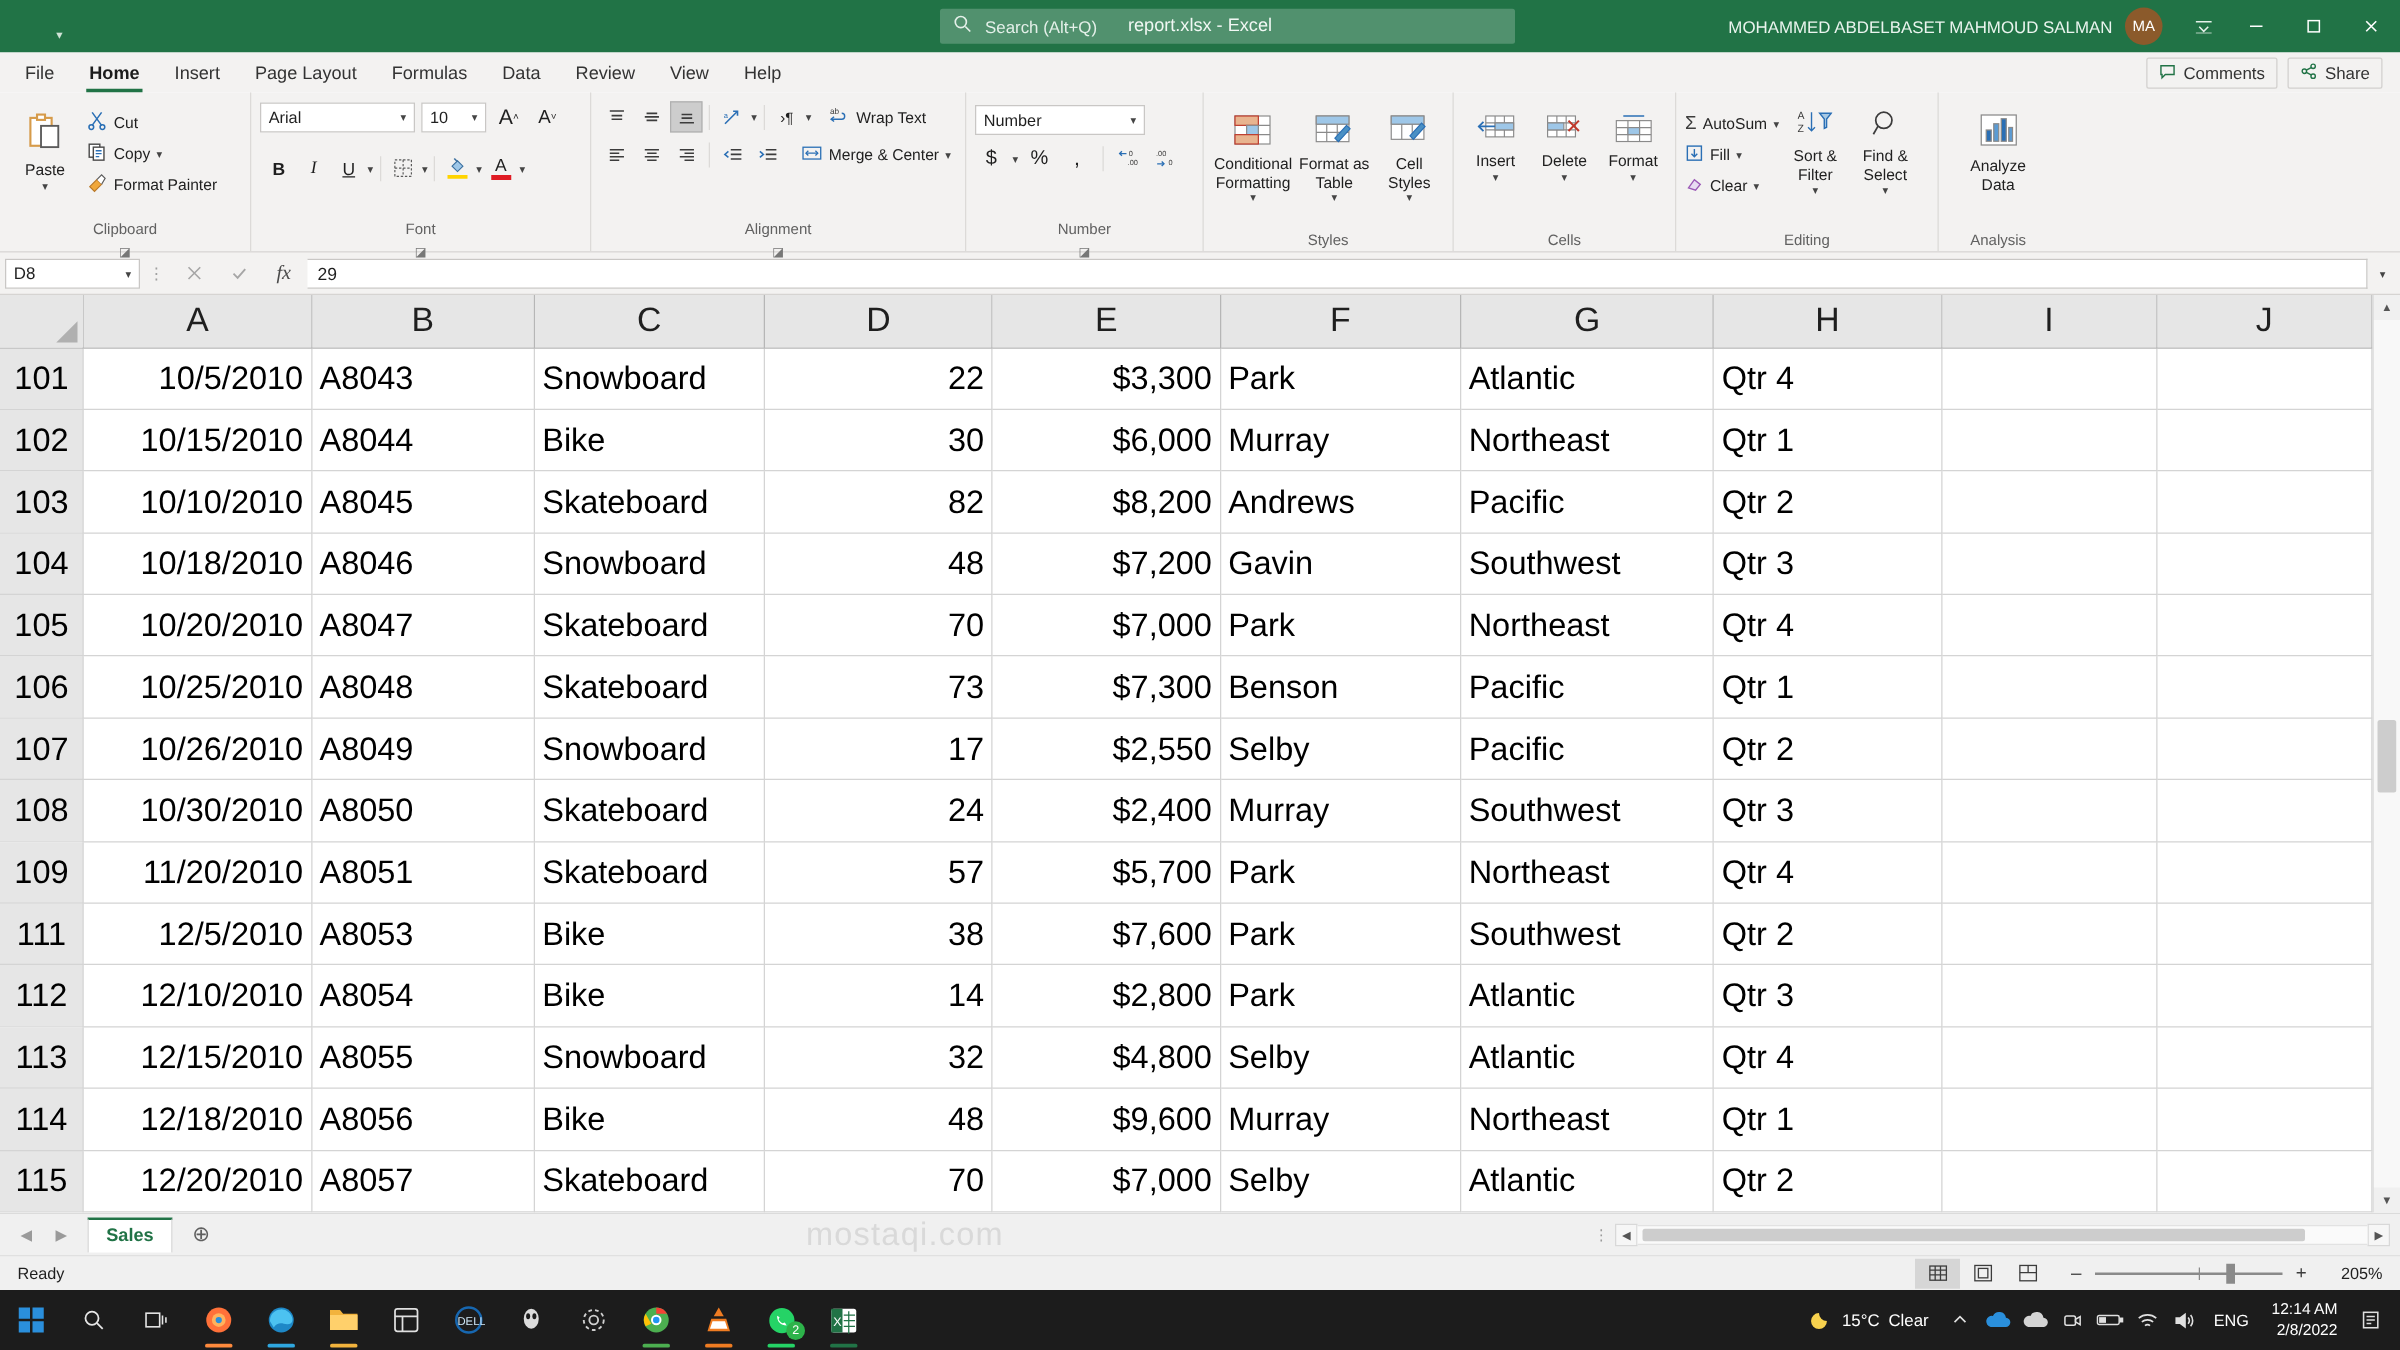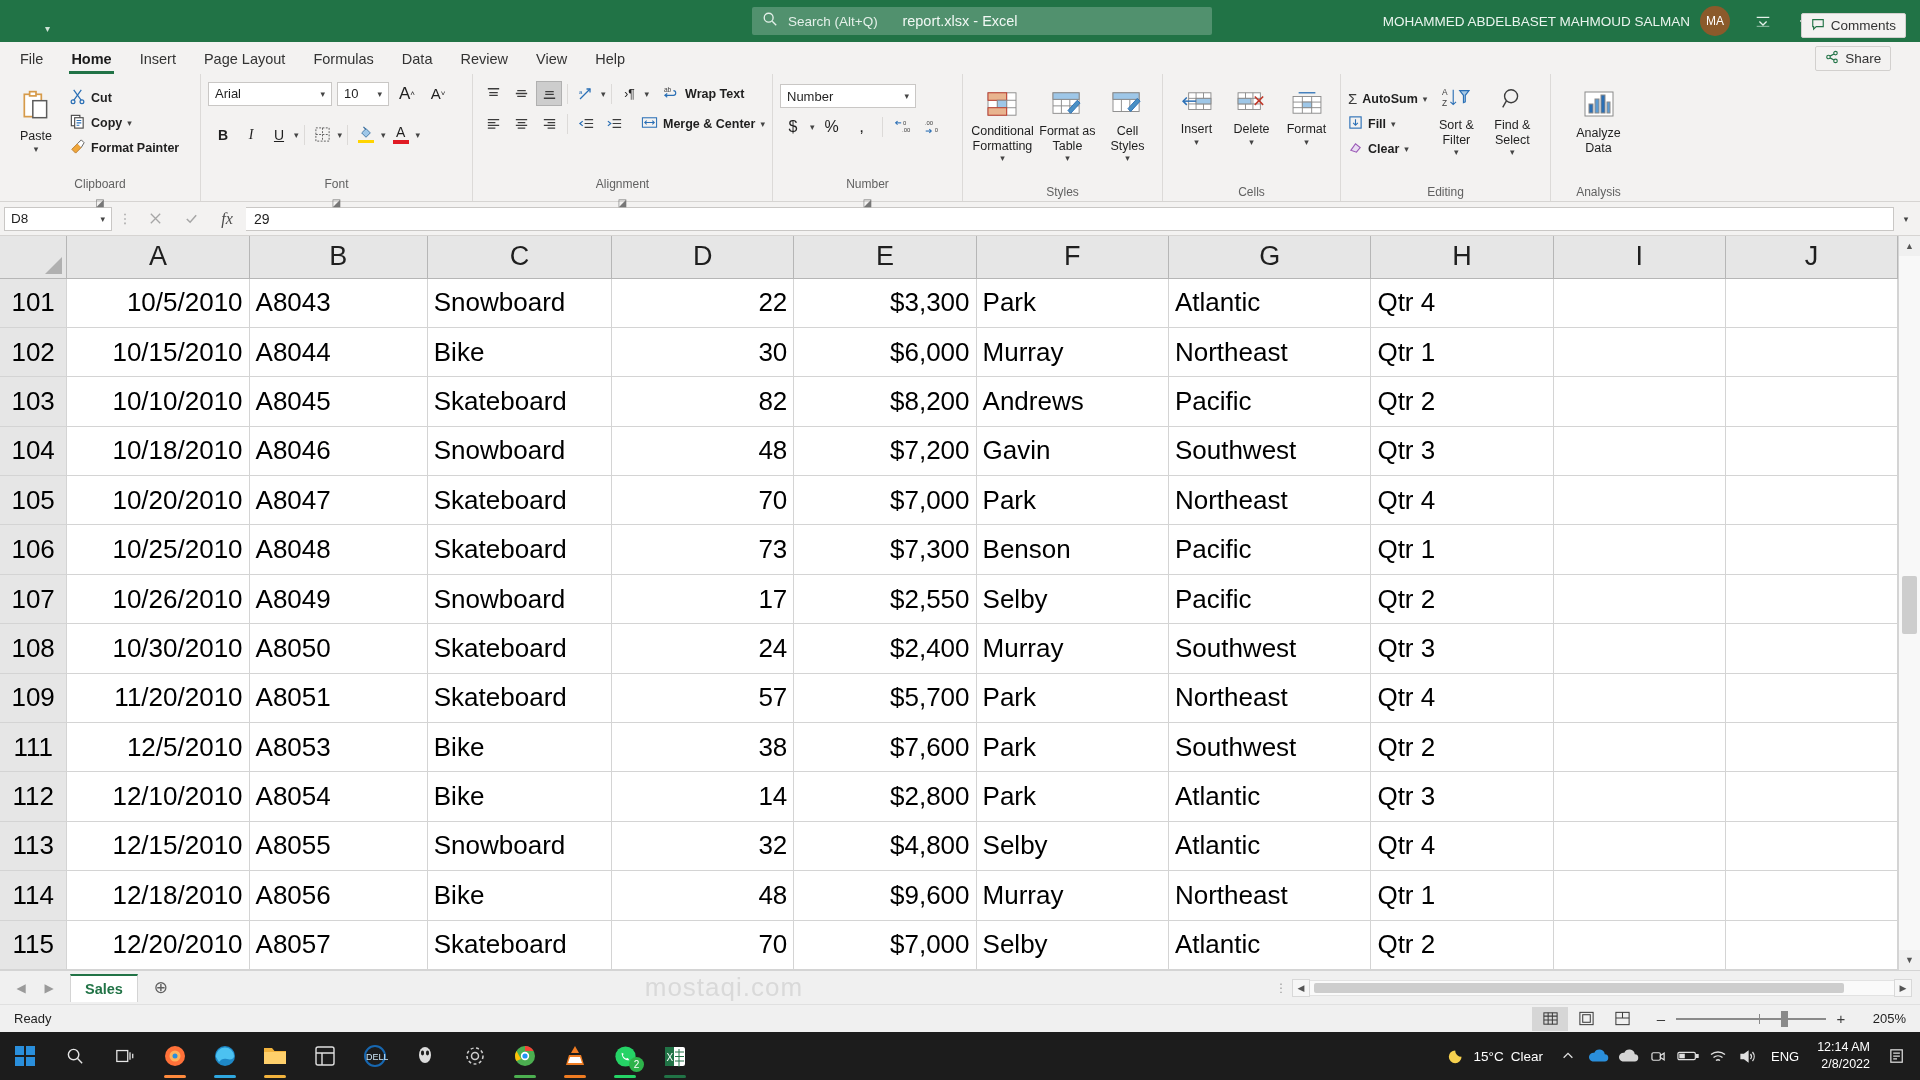--- a/index.html
+++ b/index.html
@@ -59,21 +59,21 @@
     flex: 0 0 32px; position: relative; padding-left: 6px;
   }
   .rtab {
     padding: 0 14px; height: 30px; display: flex; align-items: center;
     font-size: 14.5px; color: #333; position: relative;
   }
   .rtab.active { font-weight: bold; color: #1c1c1c; }
   .rtab.active::after {
     content:""; position: absolute; left: 12px; right: 12px; bottom: 0; height: 3px; background: #217346;
   }
-  .tabrow-right { margin-left: auto; display: flex; align-items: center; gap: 8px; padding-right: 14px; padding-bottom:3px;flex-direction:column;}
+  .tabrow-right { margin-left: auto; display: flex; align-items: center; gap: 8px; padding-right: 14px; padding-bottom:3px;}
   .tr-btn {
     display: flex; align-items: center; gap: 6px; font-size: 13.5px; color: #333;
     border: 1px solid #d2d0ce; background:#f3f2f1; padding: 3px 9px; border-radius: 2px;
   }
 
   
   .ribbon {
     height: 128px; background: #f3f2f1; border-bottom: 1px solid #d6d4d2;
     display: flex; flex: 0 0 128px; position: relative;
   }
@@ -86,21 +86,21 @@
   }
   .rg-launcher { font-size: 10px; color: #777; }
 
   .bigbtn {
     display: flex; flex-direction: column; align-items: center; justify-content: flex-start;
     width: 58px; padding-top: 4px; font-size: 12.5px; color: #1f1f1f; text-align: center; line-height: 1.15;
   }
   .bigbtn .ic { margin-bottom: 3px; }
   .bigbtn .cap { white-space: pre-line; }
   .smallrow { display: flex; align-items: center; gap: 5px; height: 25px; font-size: 12.5px; color: #1f1f1f; }
-  .smallrow .lbl { white-space: nowrap; font-weight: bold; }
+  .smallrow .lbl { white-space: nowrap; }
   .col-small { display: flex; flex-direction: column; justify-content: flex-start; padding-top: 2px; }
   .caretdn { font-size: 9px; color: #444; }
 
   .fontname {
     width: 124px; height: 24px; border: 1px solid #c9c7c5; background: #fff;
     font-size: 13px; display: flex; align-items: center; padding: 0 6px; color:#1f1f1f;
   }
   .fontsize {
     width: 52px; height: 24px; border: 1px solid #c9c7c5; background: #fff;
     font-size: 13px; display: flex; align-items: center; padding: 0 6px; color:#1f1f1f;

